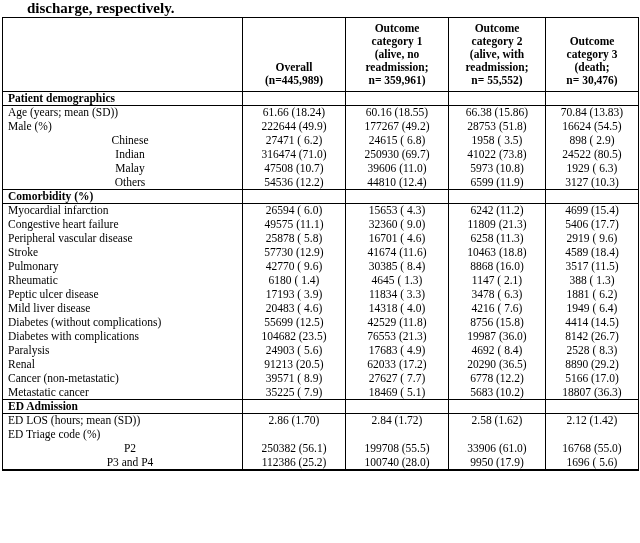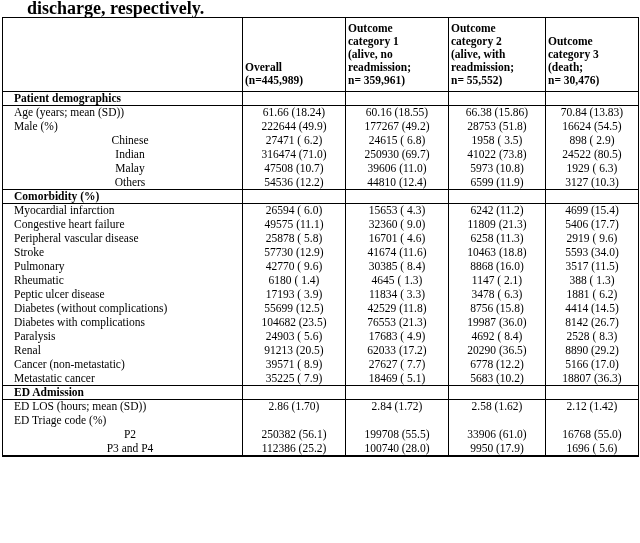--- a/index.html
+++ b/index.html
@@ -3,45 +3,45 @@
 <meta charset="utf-8">
 <style>
   * { box-sizing: border-box; }
   html, body { margin: 0; padding: 0; background: #fff; }
   body {
     width: 640px; height: 543px; overflow: hidden;
     font-family: "Liberation Serif", "DejaVu Serif", serif;
     color: #000;
   }
   .caption {
-    font-weight: bold; font-size: 18px; line-height: 14px;
+    font-weight: bold; font-size: 15px; line-height: 14px;
     padding: 1px 0 2px 27px;
   }
   table {
     border-collapse: collapse; table-layout: fixed;
     width: 636px; margin: 0 2px;
     border: 1px solid #000; border-bottom-width: 2px;
   }
   col.c-label { width: 240px; }
   col.c-overall { width: 103px; }
   col.c-cat1 { width: 103px; }
   col.c-cat2 { width: 97px; }
   col.c-cat3 { width: 93px; }
   th, td { border-left: 1px solid #000; }
   th {
     border-bottom: 1px solid #000;
     font-weight: bold; font-size: 11.5px; line-height: 13px;
-    text-align: left; vertical-align: bottom;
+    text-align: center; vertical-align: bottom;
     white-space: pre-line; padding: 4px 2px;
   }
   td {
     font-size: 11.5px; height: 14px; line-height: 13px;
     padding: 0 2px; vertical-align: middle;
   }
-  td.label { text-align: left; padding-left: 11px; overflow: hidden; }
+  td.label { text-align: left; padding-left: 5px; overflow: hidden; }
   td.val { text-align: center; white-space: pre; overflow: hidden; }
   tr.section td { font-weight: bold; border-top: 1px solid #000; border-bottom: 1px solid #000; }
   tr.indent td.label { padding-left: 17px; text-align: center; }
 </style>
 </head>
 <body>
 
 <div class="page">
   <div class="caption">discharge, respectively.</div>
   <table>
@@ -149,21 +149,21 @@
           <td class="val">25878 ( 5.8)</td>
           <td class="val">16701 ( 4.6)</td>
           <td class="val">6258 (11.3)</td>
           <td class="val">2919 ( 9.6)</td>
         </tr>
         <tr class="data">
           <td class="label">Stroke</td>
           <td class="val">57730 (12.9)</td>
           <td class="val">41674 (11.6)</td>
           <td class="val">10463 (18.8)</td>
-          <td class="val">5593 (34.0)</td>
+          <td class="val">4589 (18.4)</td>
         </tr>
         <tr class="data">
           <td class="label">Pulmonary</td>
           <td class="val">42770 ( 9.6)</td>
           <td class="val">30385 ( 8.4)</td>
           <td class="val">8868 (16.0)</td>
           <td class="val">3517 (11.5)</td>
         </tr>
         <tr class="data">
           <td class="label">Rheumatic</td>
@@ -173,20 +173,27 @@
           <td class="val">388 ( 1.3)</td>
         </tr>
         <tr class="data">
           <td class="label">Peptic ulcer disease</td>
           <td class="val">17193 ( 3.9)</td>
           <td class="val">11834 ( 3.3)</td>
           <td class="val">3478 ( 6.3)</td>
           <td class="val">1881 ( 6.2)</td>
         </tr>
         <tr class="data">
+          <td class="label">Mild liver disease</td>
+          <td class="val">20483 ( 4.6)</td>
+          <td class="val">14318 ( 4.0)</td>
+          <td class="val">4216 ( 7.6)</td>
+          <td class="val">1949 ( 6.4)</td>
+        </tr>
+        <tr class="data">
           <td class="label">Diabetes (without complications)</td>
           <td class="val">55699 (12.5)</td>
           <td class="val">42529 (11.8)</td>
           <td class="val">8756 (15.8)</td>
           <td class="val">4414 (14.5)</td>
         </tr>
         <tr class="data">
           <td class="label">Diabetes with complications</td>
           <td class="val">104682 (23.5)</td>
           <td class="val">76553 (21.3)</td>

